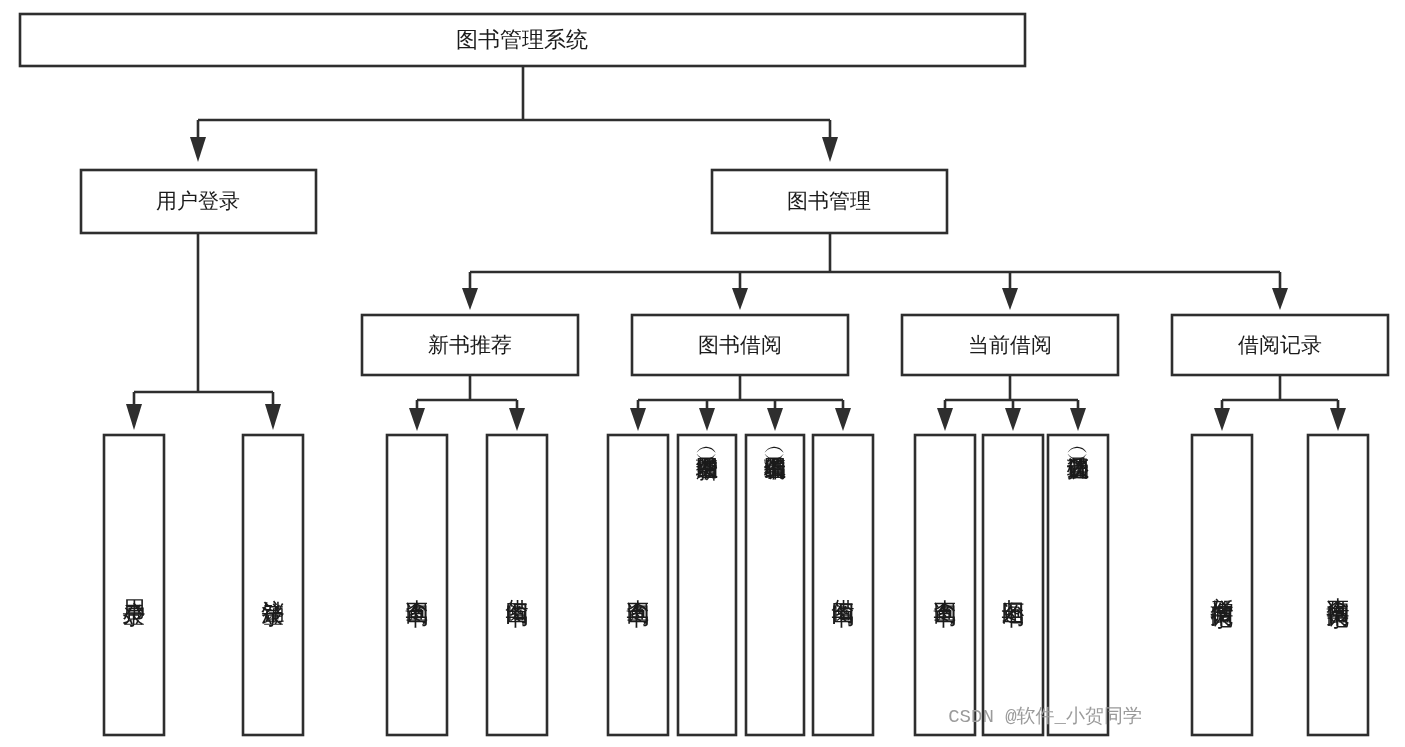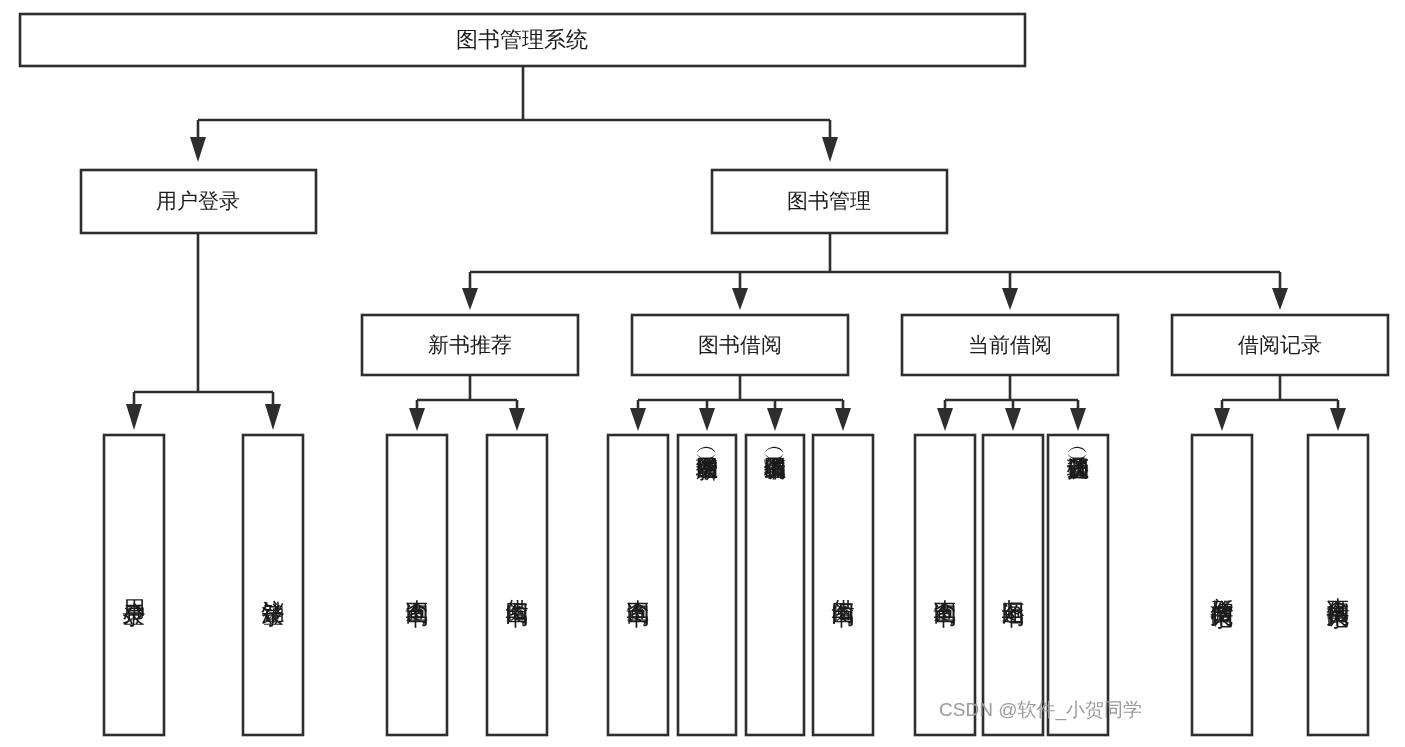--- a/index.html
+++ b/index.html
@@ -68,22 +68,22 @@
     color: #1b1b1b;
     white-space: nowrap;
   }
   .leaf-label.tight {
     font-size: 22px;
     letter-spacing: 0px;
   }
   .watermark {
     position: absolute;
     right: 8px;
-    bottom: 24px;
-    font-family: Liberation Sans, sans-serif;
+    bottom: 18px;
+    font-family: Liberation Mono, monospace;
     font-size: 19px;
     color: #9b9b9b;
     white-space: nowrap;
     user-select: none;
   }
 </style>
 </head>
 <body>
 
 <div id="diagram-root">

